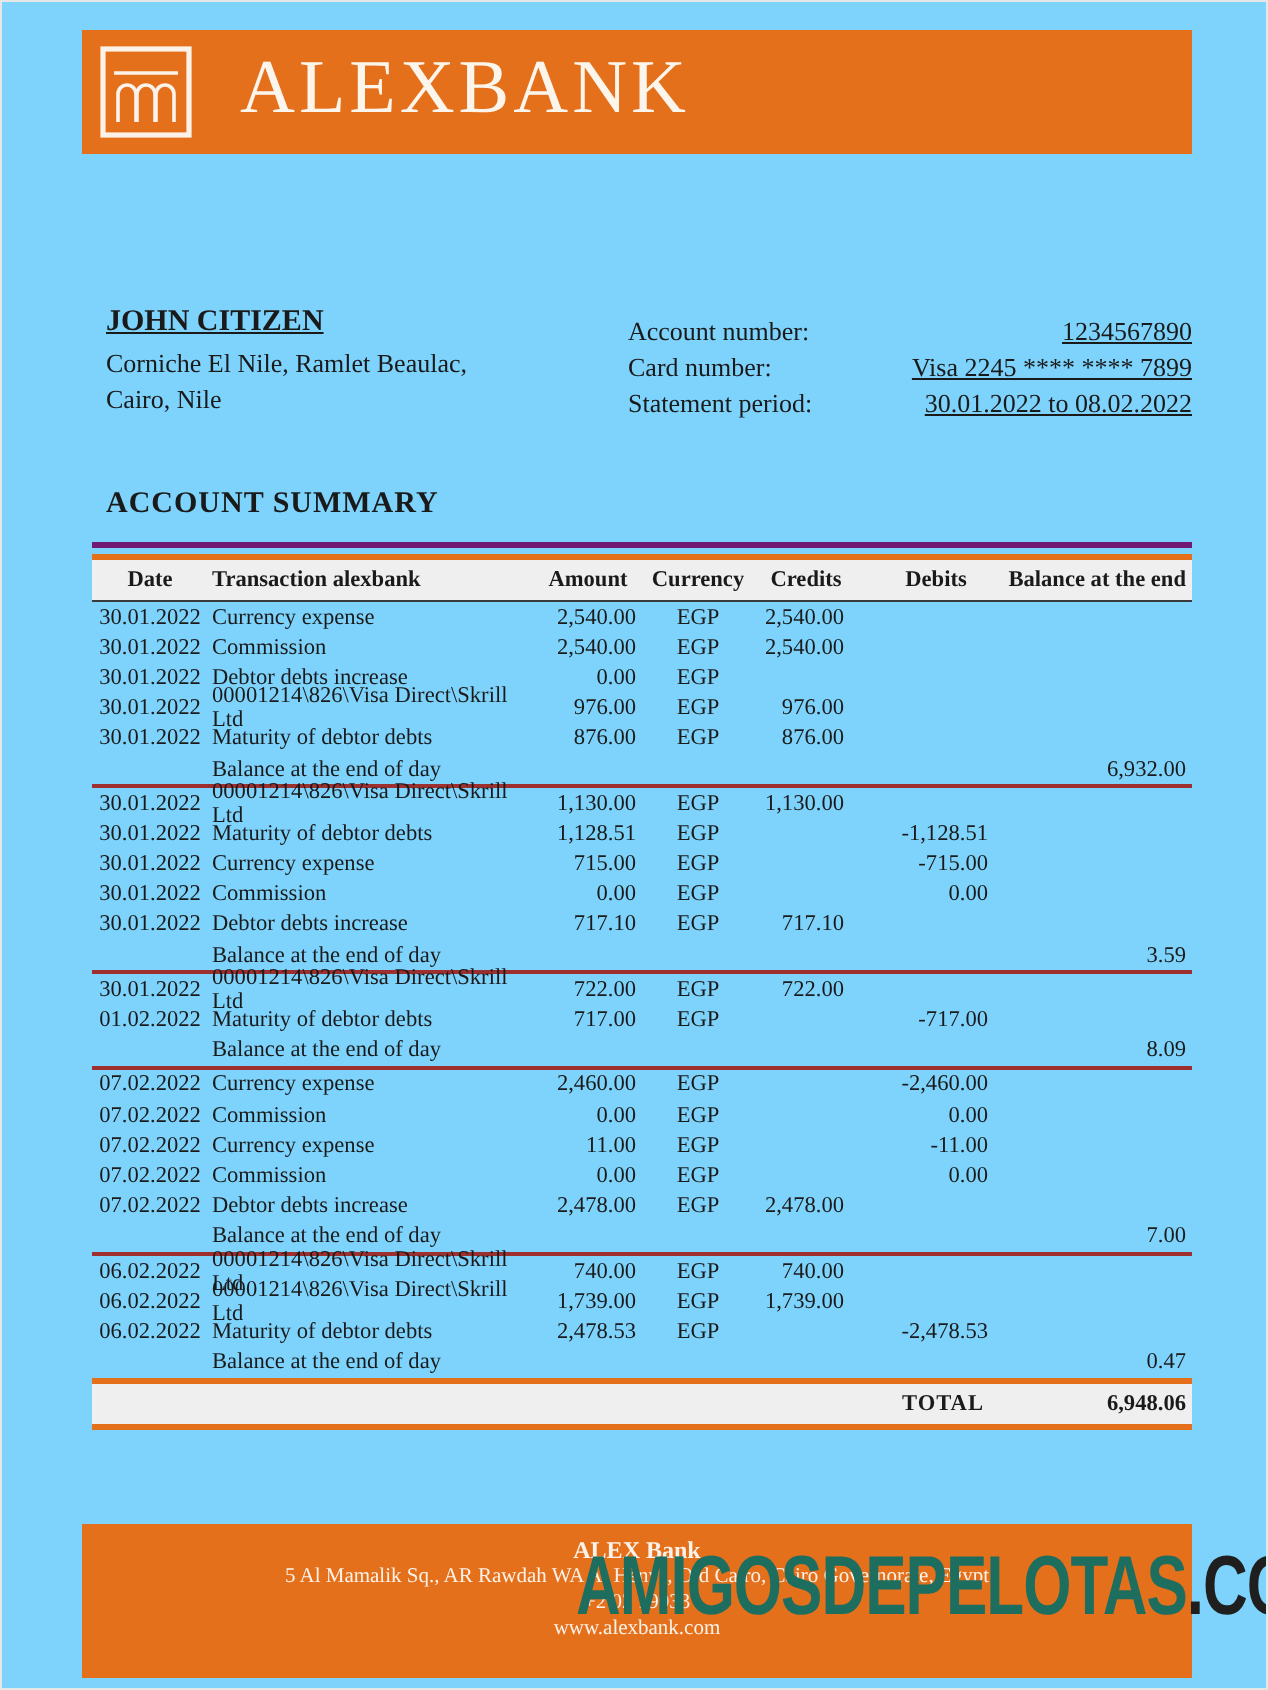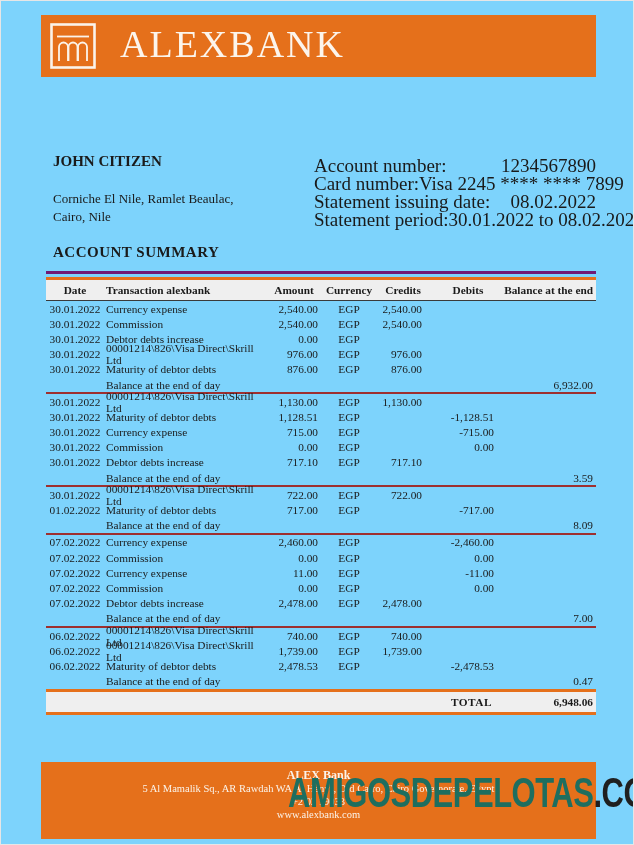--- a/index.html
+++ b/index.html
@@ -14,26 +14,26 @@
     position:absolute; left:40px; top:14px; width:555px; height:62px;
     background:#E5701B; display:flex; align-items:center;
   }
   .logo-box { margin-left:9px; display:block; }
   .brand-name {
     margin-left:24px; color:#FCF5EC; font-size:38px; letter-spacing:2px;
     font-weight:400; line-height:1; padding-bottom:4px;
   }
   
   .customer { position:absolute; left:52px; top:152px; }
-  .customer .name { font-weight:bold; font-size:15px; margin-bottom:20px; }
+  .customer .name { font-weight:bold; font-size:15px; margin-bottom:3px;text-decoration:underline; }
   .customer .addr { font-size:13px; line-height:18px; }
-  .acct-info { position:absolute; left:313px; top:156px; width:282px; font-size:19px; }
+  .acct-info { position:absolute; left:313px; top:156px; width:282px; font-size:13px; }
   .acct-row { display:flex; justify-content:space-between; line-height:18px; }
   .acct-row .lbl { white-space:nowrap; }
-  .acct-row .val { white-space:nowrap; text-align:center; }
+  .acct-row .val { white-space:nowrap; text-align:center;text-decoration:underline; }
   
   .section-title {
     position:absolute; left:52px; top:243px; font-size:15px; font-weight:bold;
     letter-spacing:0.5px;
   }
   
   .summary-table {
     position:absolute; left:45px; top:270px; width:550px;
     border-top:3px solid #701a75; font-size:11.3px;
   }
@@ -100,24 +100,20 @@
   <div class="acct-info">
     <div class="acct-row">
       <span class="lbl">Account number:</span>
       <span class="val">1234567890</span>
     </div>
     <div class="acct-row">
       <span class="lbl">Card number:</span>
       <span class="val">Visa 2245 **** **** 7899</span>
     </div>
     <div class="acct-row">
-      <span class="lbl">Statement issuing date:</span>
-      <span class="val">08.02.2022</span>
-    </div>
-    <div class="acct-row">
       <span class="lbl">Statement period:</span>
       <span class="val">30.01.2022 to 08.02.2022</span>
     </div>
   </div>
 
   <div class="section-title">ACCOUNT SUMMARY</div>
 
   <div class="summary-table">
     <div class="t-header">
       <div class="c-date">Date</div>

